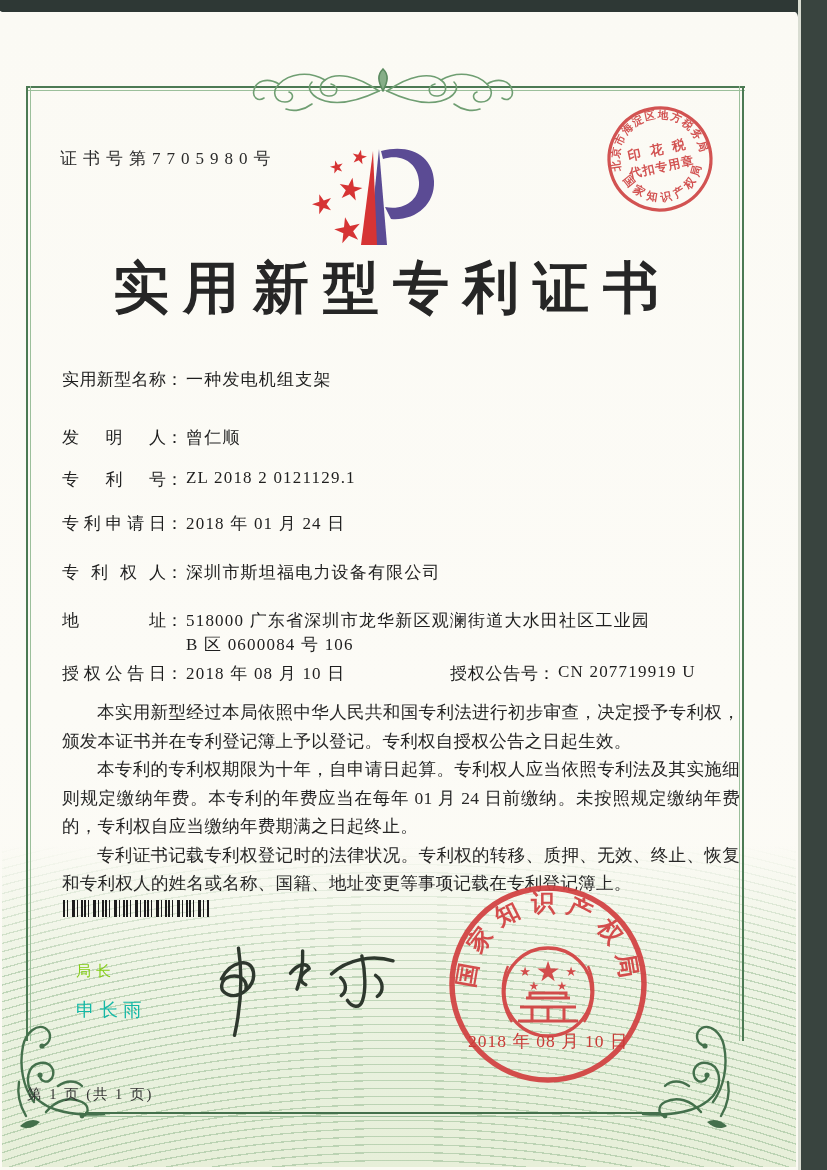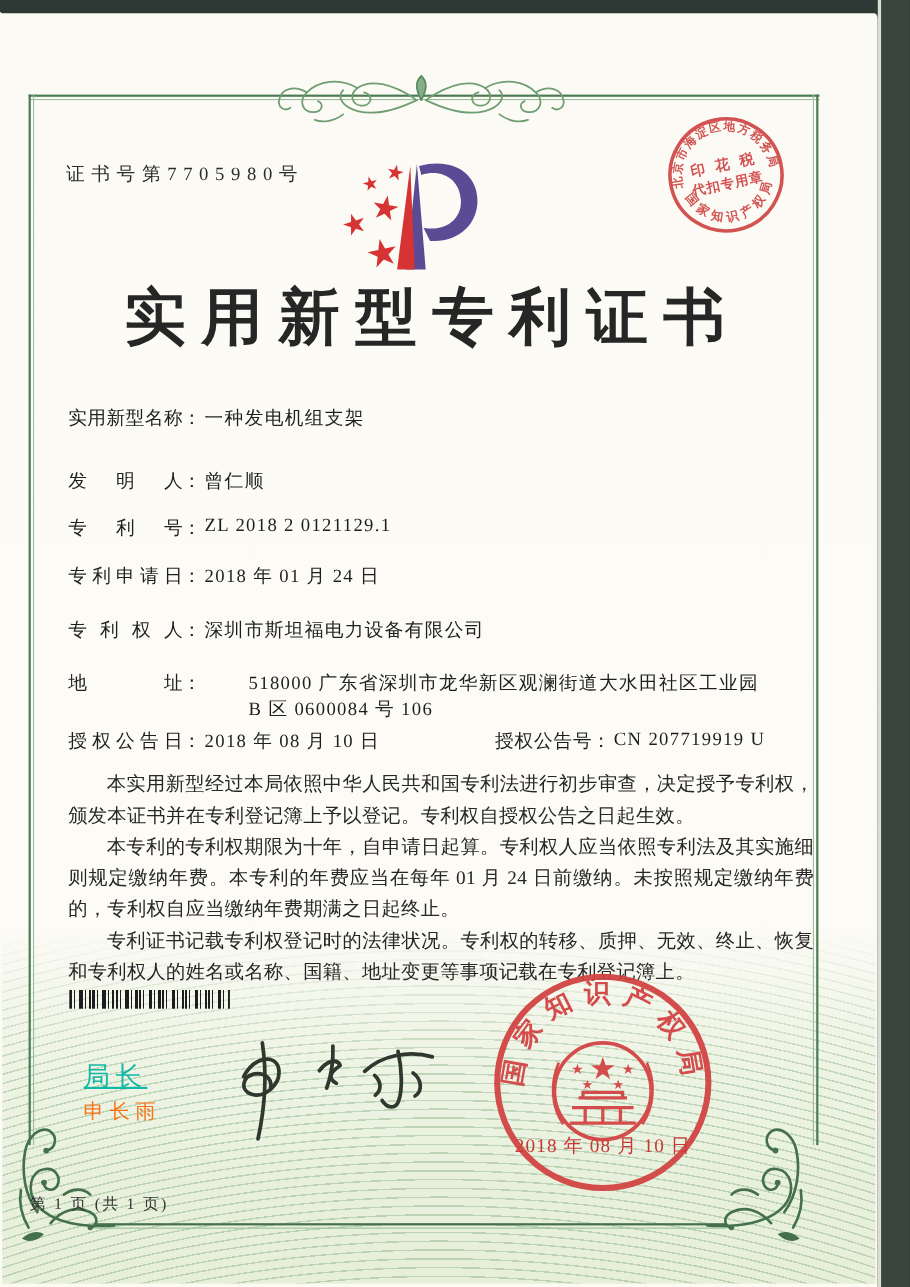--- a/index.html
+++ b/index.html
@@ -67,40 +67,40 @@
     text-indent:14px; 
   }
   
   .row { position:absolute; left:62px; font-size:17px; color:#1e1e1e; white-space:nowrap; }
   .row .lbl {
     display:inline-block; width:104px; text-align:justify; text-align-last:justify;
     vertical-align:top; white-space:normal;
   }
   .row .colon { display:inline-block; width:20px; vertical-align:top; }
   .row .val  { display:inline-block; vertical-align:top; letter-spacing:1.2px; }
-  .row .val-wrap { white-space:normal; width:478px; line-height:24px;margin-left:40px; }
+  .row .val-wrap { white-space:normal; width:478px; line-height:24px; }
   
   .body-text {
     position:absolute; left:62px; top:698px; width:678px;
     font-size:17.5px; line-height:28.5px; text-align:justify; color:#262626;
   }
   .body-text p { margin:0; text-indent:2em; letter-spacing:.3px;font-family:Liberation Serif, serif; }
   
   .barcode {
     position:absolute; left:63px; top:900px; width:146px; height:17px;
     background: repeating-linear-gradient(90deg,
       #1d1d1d 0 2px, transparent 2px 4px,
       #1d1d1d 4px 5px, transparent 5px 9px,
       #1d1d1d 9px 12px, transparent 12px 14px,
       #1d1d1d 14px 15px, transparent 15px 18px,
       #1d1d1d 18px 20px, transparent 20px 21px);
   }
-  .director-label { position:absolute; left:76px; top:962px;  font-size:24px; letter-spacing:5px; color:#14b8a6;
-    font-family:"Liberation Sans","DejaVu Sans",sans-serif;text-decoration:underline; }
-  .director-name  { position:absolute; left:76px; top:997px;  font-size:18.5px; letter-spacing:5px; color:#f97316;
+  .director-label { position:absolute; left:76px; top:962px;  font-size:15px; letter-spacing:5px; color:#84cc16;
+    font-family:"Liberation Sans","DejaVu Sans",sans-serif; }
+  .director-name  { position:absolute; left:76px; top:997px;  font-size:18.5px; letter-spacing:5px; color:#14b8a6;
     font-family:"Liberation Sans","DejaVu Sans",sans-serif; }
   .signature { position:absolute; left:196px; top:940px; width:210px; height:100px; transform:rotate(-2deg); }
   .seal-bottom { position:absolute; left:446px; top:880px; width:204px; height:212px; opacity:.93; }
   .seal-date {
     position:absolute; left:468px; top:1029px; font-size:17.5px; color:#c93a36;
     letter-spacing:1px; z-index:5; white-space:nowrap;
   }
   .footer-page { position:absolute; left:27px; top:1085px; width:718px; text-align:left;
     font-size:14.5px; letter-spacing:2px; color:#333; }
   .z-content { z-index:2; } .z-seal { z-index:4; }

